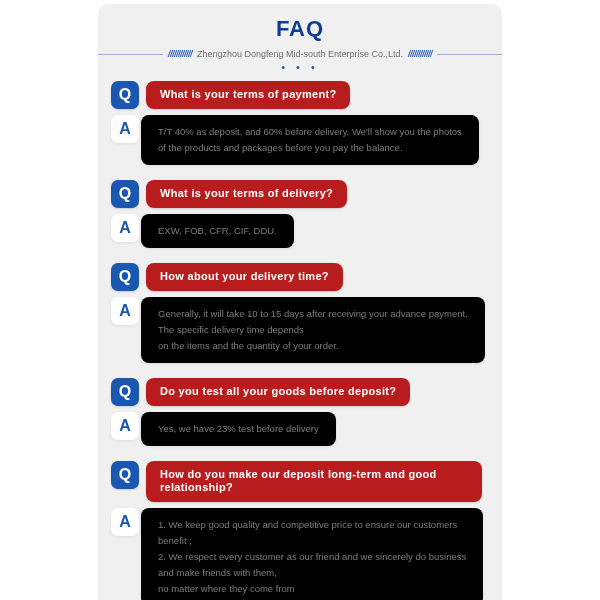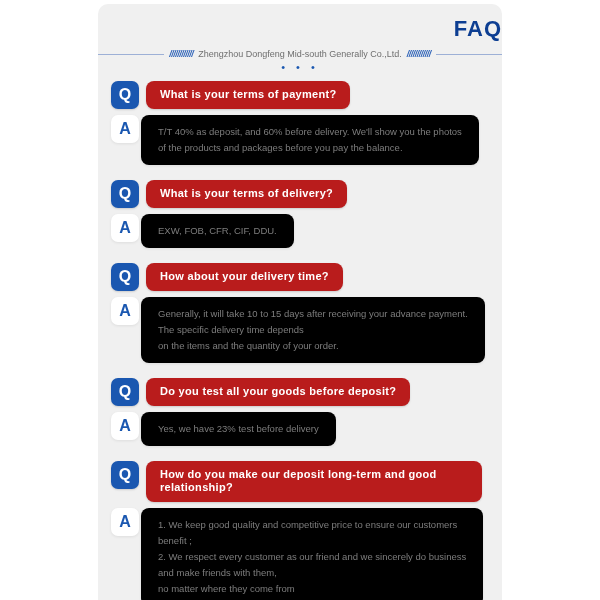--- a/index.html
+++ b/index.html
@@ -8,21 +8,21 @@
 
   .card {
     width: 404px;
     height: 596px;
     margin: 4px auto 0 auto;
     background: #f0f0f0;
     border-radius: 10px 10px 0 0;
   }
 
   .page-title {
-    text-align: right;
+    text-align: center;
     padding-top: 12px;
     font-size: 22px;
     font-weight: bold;
     letter-spacing: 1px;
     color: #0d3e92;
   }
 
   .subtitle-row {
     display: flex;
     align-items: center;
@@ -96,21 +96,21 @@
 </head>
 <body>
 
 <div class="card">
 
   <div class="page-title">FAQ</div>
 
   <div class="subtitle-row">
     <span class="hline"></span>
     <span class="slashes">////////////</span>
-    <span class="company">Zhengzhou Dongfeng Mid-south Generally Co.,Ltd.</span>
+    <span class="company">Zhengzhou Dongfeng Mid-south Enterprise Co.,Ltd.</span>
     <span class="slashes">////////////</span>
     <span class="hline"></span>
   </div>
 
   <div class="dots">• • •</div>
 
   <div class="faq-list">
 
     <section class="faq-item">
       <div class="q-row">

